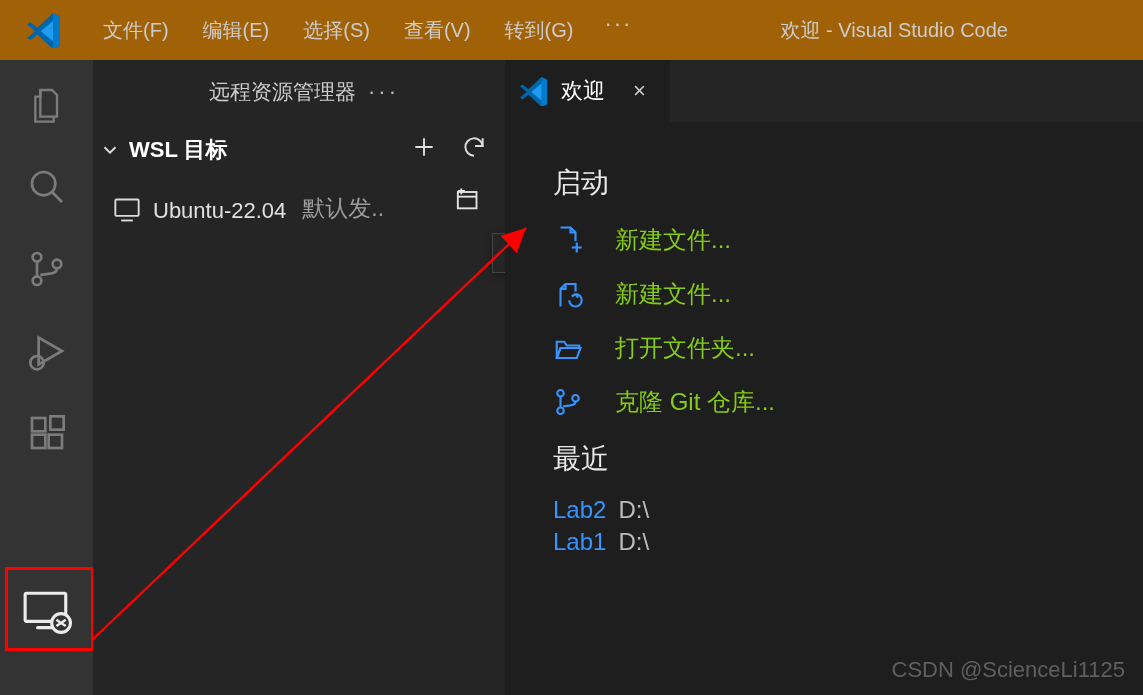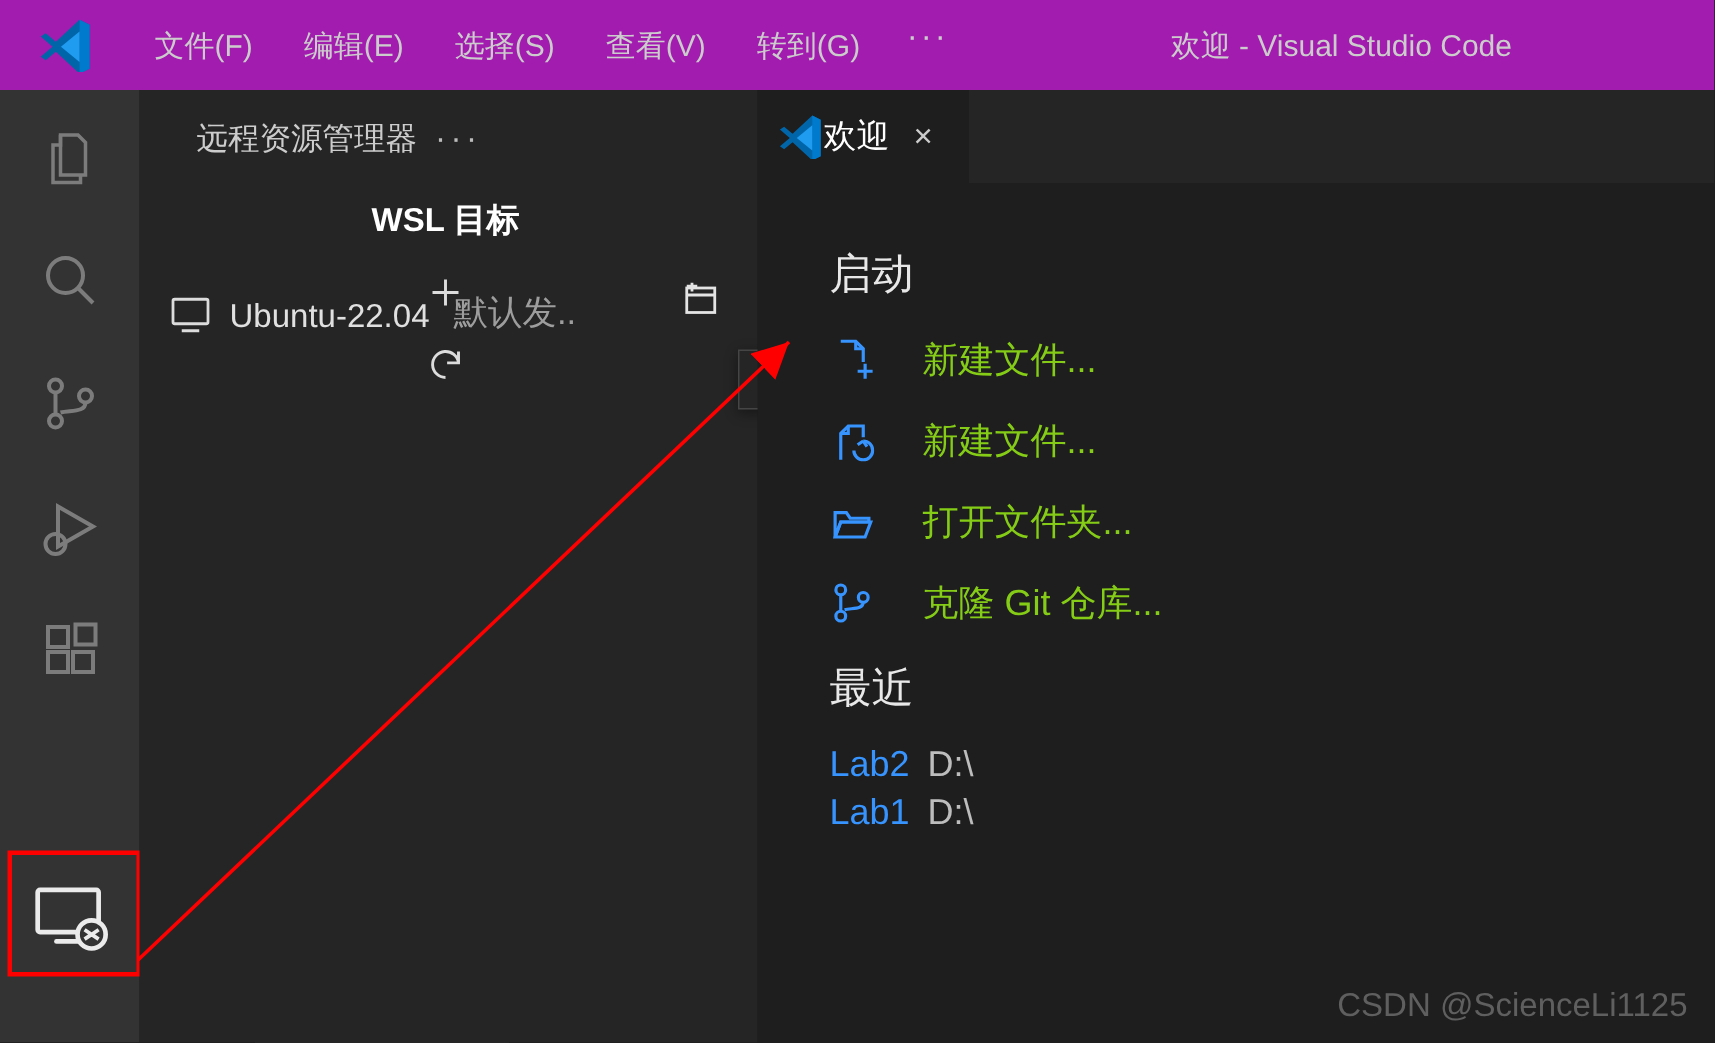--- a/index.html
+++ b/index.html
@@ -3,21 +3,21 @@
 <meta charset="utf-8">
 <style>
   html, body {
     margin: 0; padding: 0; width: 1143px; height: 695px;
     background: #1e1e1e; color: #cccccc;
     font-family: "Segoe UI", "Microsoft YaHei", sans-serif;
     font-size: 20px; overflow: hidden; position: relative;
   }
   
   .titlebar {
-    height: 60px; background: #a21caf; display: flex; align-items: center;
+    height: 60px; background: #a16207; display: flex; align-items: center;
     padding: 0 1px 0 1px; gap: 0;
   }
   .logo-box { width: 85px; display:flex; align-items:center; justify-content:center; }
   .menu { display: flex; gap: 0; }
   .menu-item {
     color: #cccccc; padding: 6px 17px; font-size: 20px; cursor: default;
   }
   .window-title { flex: 1; text-align: center; color: #cccccc; font-size: 20px; margin-left: 40px; padding-right: 40px;}
   .dots { padding: 0 14px; font-size: 22px; letter-spacing: 2px; color:#cccccc;}
   
@@ -32,26 +32,26 @@
   }
   .activity-icon.active { color: #ffffff; }
   .red-box { position:absolute; border: 3px solid #ff0000; pointer-events:none; }
   
   .sidepanel {
     position:absolute; left: 93px; top:60px; width: 412px; bottom:0; background:#252526;
     display:flex; flex-direction:column;
   }
   .sidepanel-header {
     height: 64px; display:flex; align-items:center; padding: 0 14px 0 38px;
-    color:#cccccc; font-size:21px; justify-content:flex-start;gap:12px;
+    color:#cccccc; font-size:21px; justify-content:center;gap:12px;
   }
   .sidepanel-header .dots3 { color:#bcbcbc; font-size:22px; letter-spacing:3px; padding-right:14px;}
   .section-header {
     height: 52px; display:flex; align-items:center; padding: 0 10px 0 6px; gap:8px;
-    font-weight:600; color:#ffffff; font-size:22px;flex-direction:column;
+    font-weight:600; color:#ffffff; font-size:22px;
   }
   .section-header .spacer { flex:1; }
   .section-header svg { color:#ccc; }
   .wsl-row {
     height:48px; display:flex; align-items:flex-end; padding-left:20px; gap:12px;
     color:#e0e0e0; font-size:22px;
     position: relative;
   }
   .wsl-row .meta { color:#9d9d9d; font-size:23px; margin-left:4px;}
   .wsl-row .window-action { position:absolute; right:22px; top:6px; width:34px; height:34px; display:flex; align-items:center; justify-content:center;}
@@ -61,21 +61,21 @@
     box-shadow: 0 2px 8px rgba(0,0,0,.4);
   }
   
   .editor {
     position:absolute; left:505px; top:60px; right:0; bottom:0; background:#1e1e1e;
   }
   .tabs {
     height:62px; background:#252526; display:flex; align-items:stretch;
   }
   .tab {
-    background:#1e1e1e; display:flex; align-items:center; padding:0 18px 0 14px; 
+    background:#1e1e1e; display:flex; align-items:center; padding:0 18px 0 14px; gap:12px;
   }
   .tab-title { color:#ffffff; font-size:22px; font-weight:500;}
   .tab-close { color:#cccccc; font-size:22px; padding:0 6px 0 16px;}
   .welcome {
     padding: 42px 0 0 48px;
   }
   .welcome h2 {
     margin:0 0 18px 0; font-size:28px; font-weight:500; color:#e8e8e8;
   }
   .link-row {

